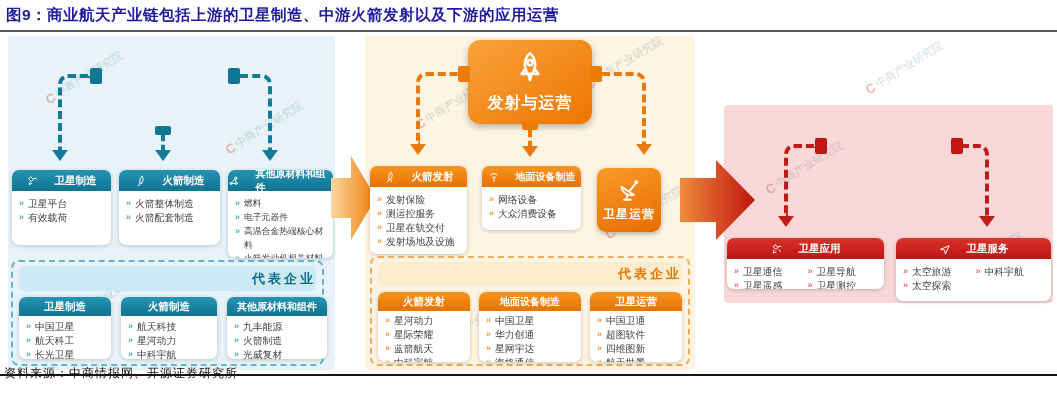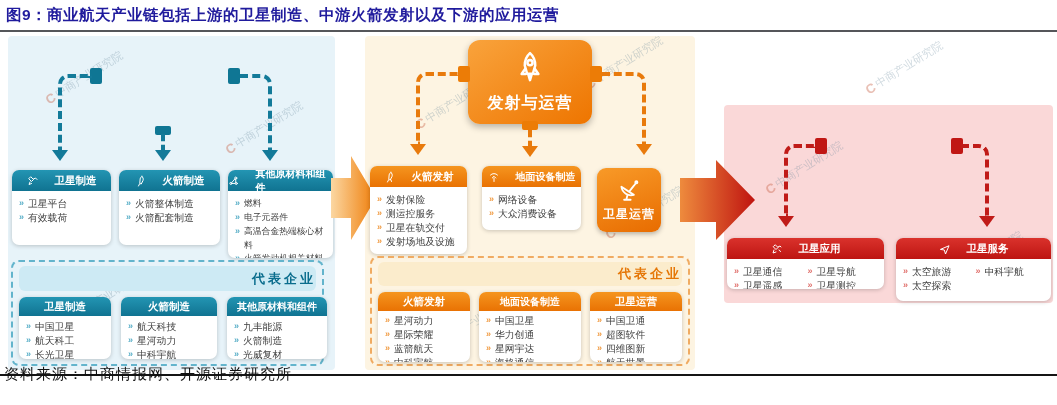--- a/index.html
+++ b/index.html
@@ -3,21 +3,21 @@
 <meta charset="utf-8">
 <style>
   * { margin:0; padding:0; box-sizing:border-box; }
   html,body { width:1057px; height:405px; }
   body { font-family:"Liberation Sans",sans-serif; background:#ffffff; position:relative; overflow:hidden; }
   .stage { position:absolute; left:0; top:0; width:1057px; height:405px; }
 
   .title { position:absolute; left:6px; top:5px; font-size:15.5px; font-weight:bold; color:#201b9d; letter-spacing:.5px; }
   .topline { position:absolute; left:0; top:30px; width:1057px; height:2px; background:#55565a; }
   .botline { position:absolute; left:0; top:374px; width:1057px; height:2px; background:#151515; }
-  .source { position:absolute; left:4px; top:365px; font-family:Liberation Mono, monospace; font-size:15px; color:#111; letter-spacing:1px; }
+  .source { position:absolute; left:4px; top:365px; font-family:Liberation Mono, monospace; font-size:12px; color:#111; letter-spacing:1px; }
 
   .panel { position:absolute; border-radius:4px; }
   .panel-left  { left:8px;   top:36px;  width:327px; height:334px; background:#e7f3f9; }
   .panel-mid   { left:365px; top:36px;  width:330px; height:334px; background:#fdf4e2; }
   .panel-right { left:724px; top:105px; width:329px; height:198px; background:#fad8d8; }
 
   .wm { position:absolute; transform:rotate(-32deg); font-size:11px; color:rgba(98,132,152,.30); white-space:nowrap; display:flex; align-items:center; gap:2px; pointer-events:none; }
   .wm .lg { color:rgba(196,90,60,.38); font-weight:bold; font-size:13px; }
 
   .hdr { position:absolute; border-radius:12px; display:flex; flex-direction:column; align-items:center; justify-content:center; gap:5px; color:#fff; font-weight:bold; box-shadow:0 3px 7px rgba(0,0,0,.28); letter-spacing:1px; }

